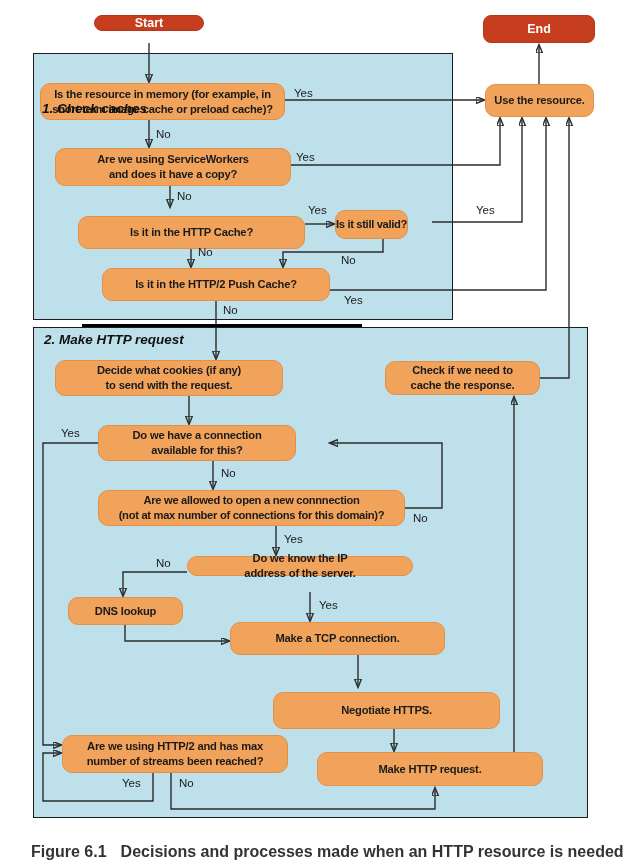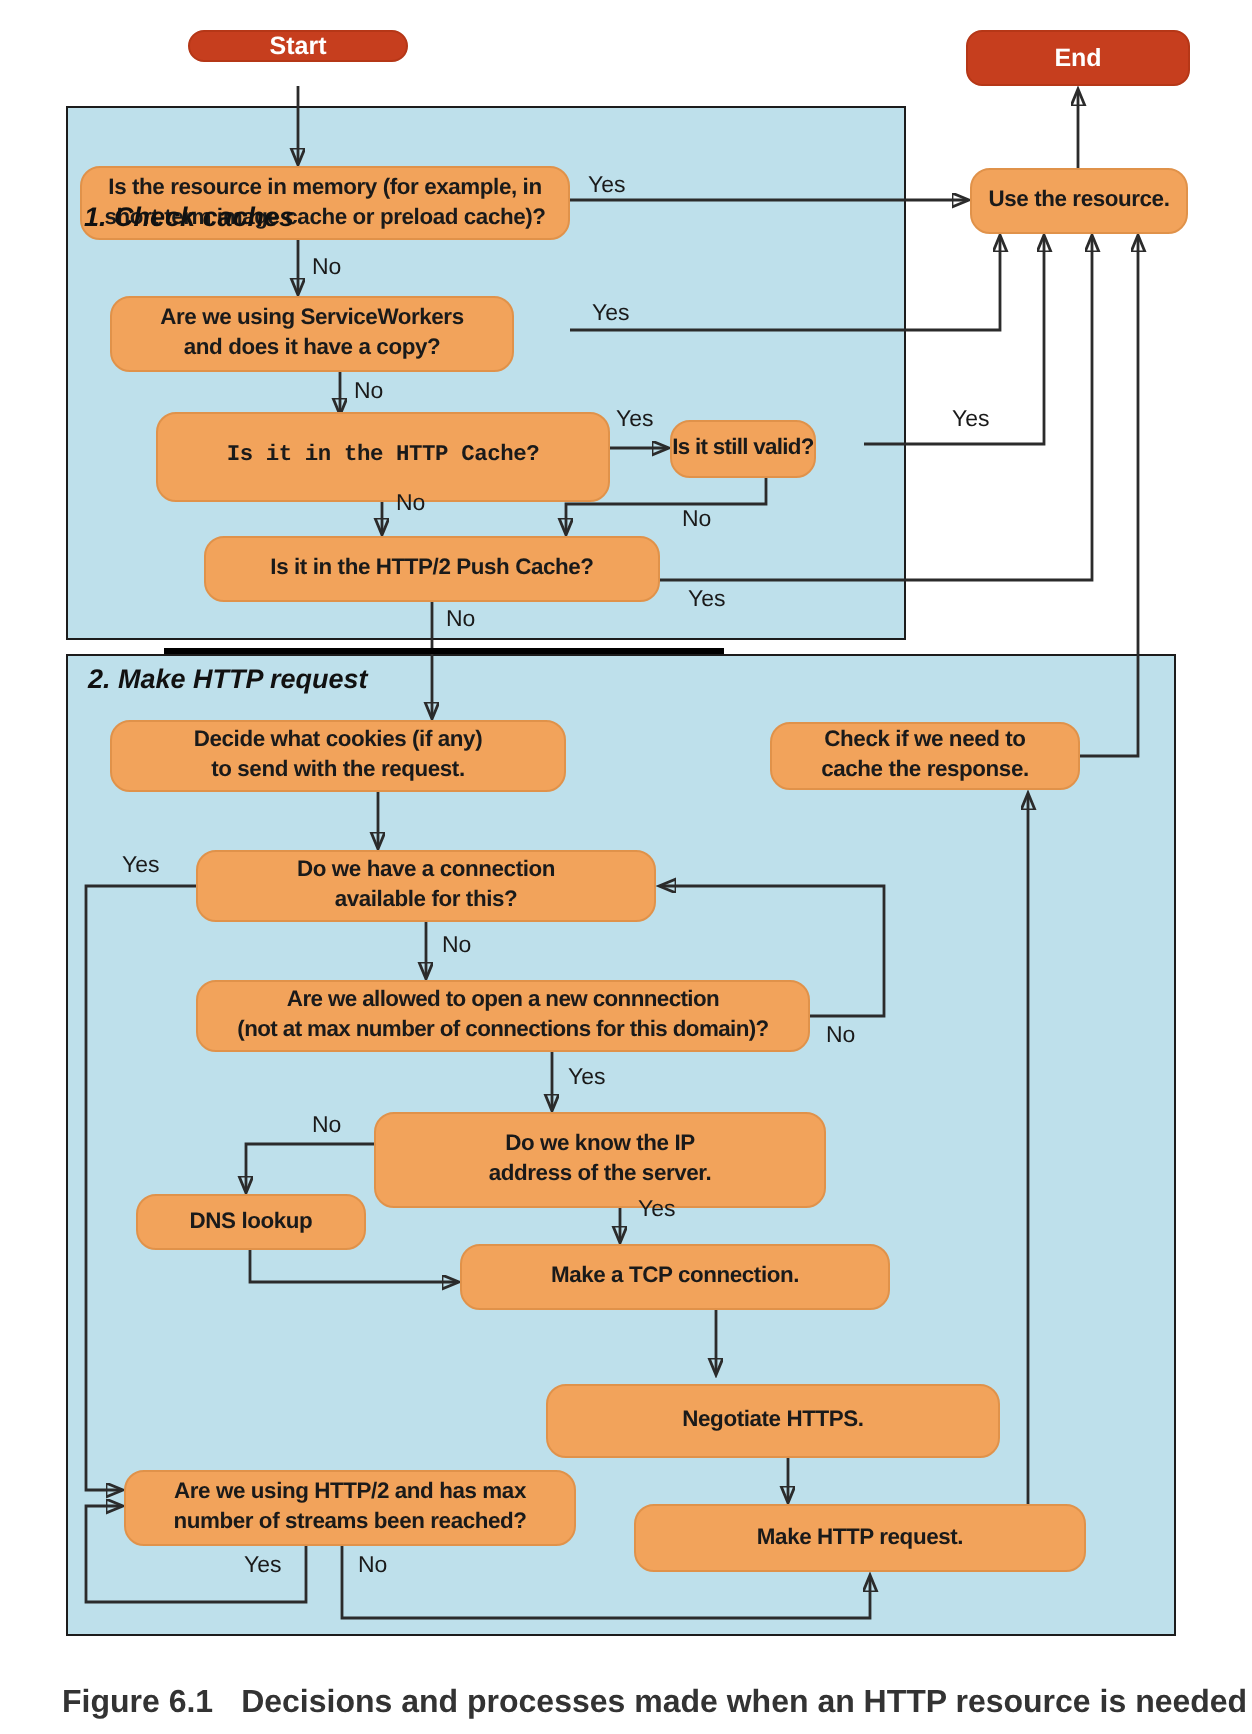--- a/index.html
+++ b/index.html
@@ -170,50 +170,50 @@
     <span>End</span>
   </div>
 
   <div class="node" style="left:485px; top:84px; width:109px; height:33px;">
     <span>Use the resource.</span>
   </div>
   <div class="node" style="left:40px; top:83px; width:245px; height:37px;">
     <span>Is the resource in memory (for example, in
 short term image cache or preload cache)?</span>
   </div>
-  <div class="node" style="left:55px; top:148px; width:202px; height:38px;justify-content:center;">
+  <div class="node" style="left:55px; top:148px; width:236px; height:38px;justify-content:center;">
     <span>Are we using ServiceWorkers
 and does it have a copy?</span>
   </div>
-  <div class="node" style="left:78px; top:206px; width:227px; height:45px;font-family:Liberation Mono, monospace;">
+  <div class="node" style="left:78px; top:216px; width:227px; height:33px;">
     <span>Is it in the HTTP Cache?</span>
   </div>
   <div class="node" style="left:335px; top:210px; width:73px; height:29px; letter-spacing:-0.35px;">
     <span>Is it still valid?</span>
   </div>
   <div class="node" style="left:102px; top:268px; width:228px; height:33px;">
     <span>Is it in the HTTP/2 Push Cache?</span>
   </div>
   <div class="node" style="left:55px; top:360px; width:228px; height:36px;">
     <span>Decide what cookies (if any)
 to send with the request.</span>
   </div>
   <div class="node" style="left:385px; top:361px; width:155px; height:34px;">
     <span>Check if we need to
 cache the response.</span>
   </div>
-  <div class="node" style="left:98px; top:425px; width:230px; height:36px;align-items:center;">
+  <div class="node" style="left:98px; top:425px; width:198px; height:36px;align-items:center;">
     <span>Do we have a connection
 available for this?</span>
   </div>
   <div class="node" style="left:98px; top:490px; width:307px; height:36px; letter-spacing:-0.3px;">
     <span>Are we allowed to open a new connnection
 (not at max number of connections for this domain)?</span>
   </div>
-  <div class="node" style="left:187px; top:556px; width:226px; height:48px;border-radius:10px;">
+  <div class="node" style="left:187px; top:556px; width:226px; height:20px;border-radius:10px;">
     <span>Do we know the IP
 address of the server.</span>
   </div>
   <div class="node" style="left:68px; top:597px; width:115px; height:28px;align-items:center;">
     <span>DNS lookup</span>
   </div>
   <div class="node" style="left:230px; top:622px; width:215px; height:33px;">
     <span>Make a TCP connection.</span>
   </div>
   <div class="node" style="left:273px; top:692px; width:227px; height:37px;">

